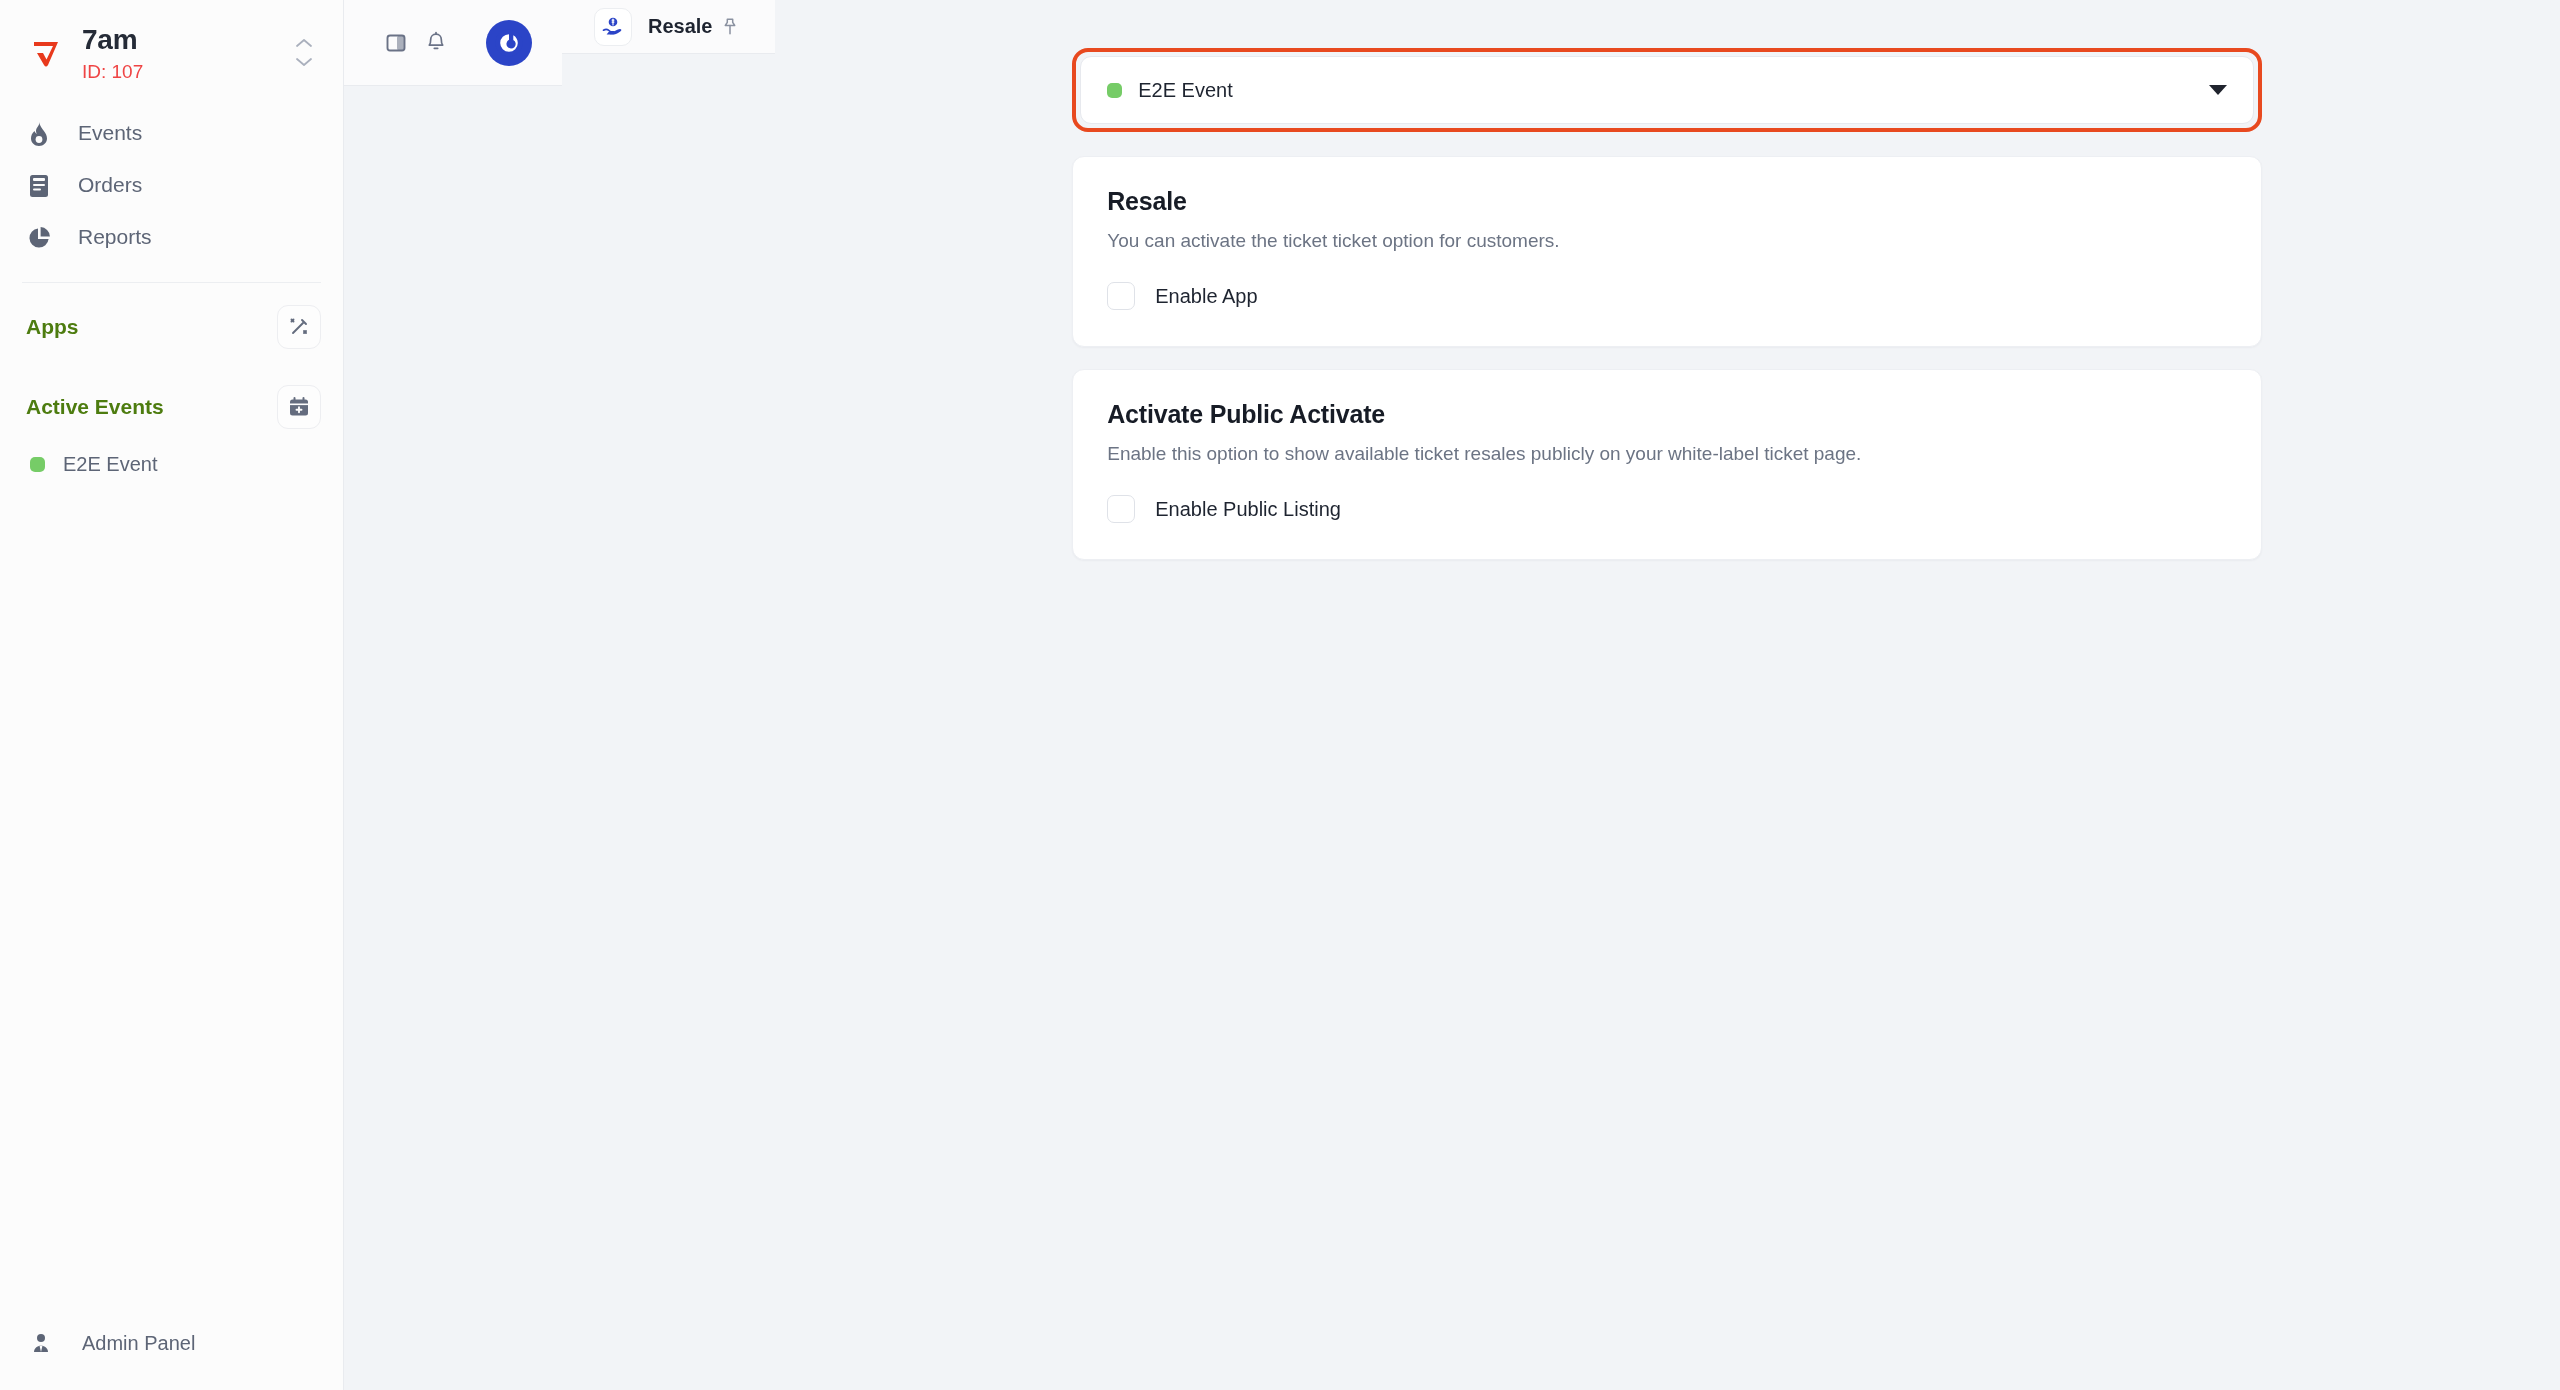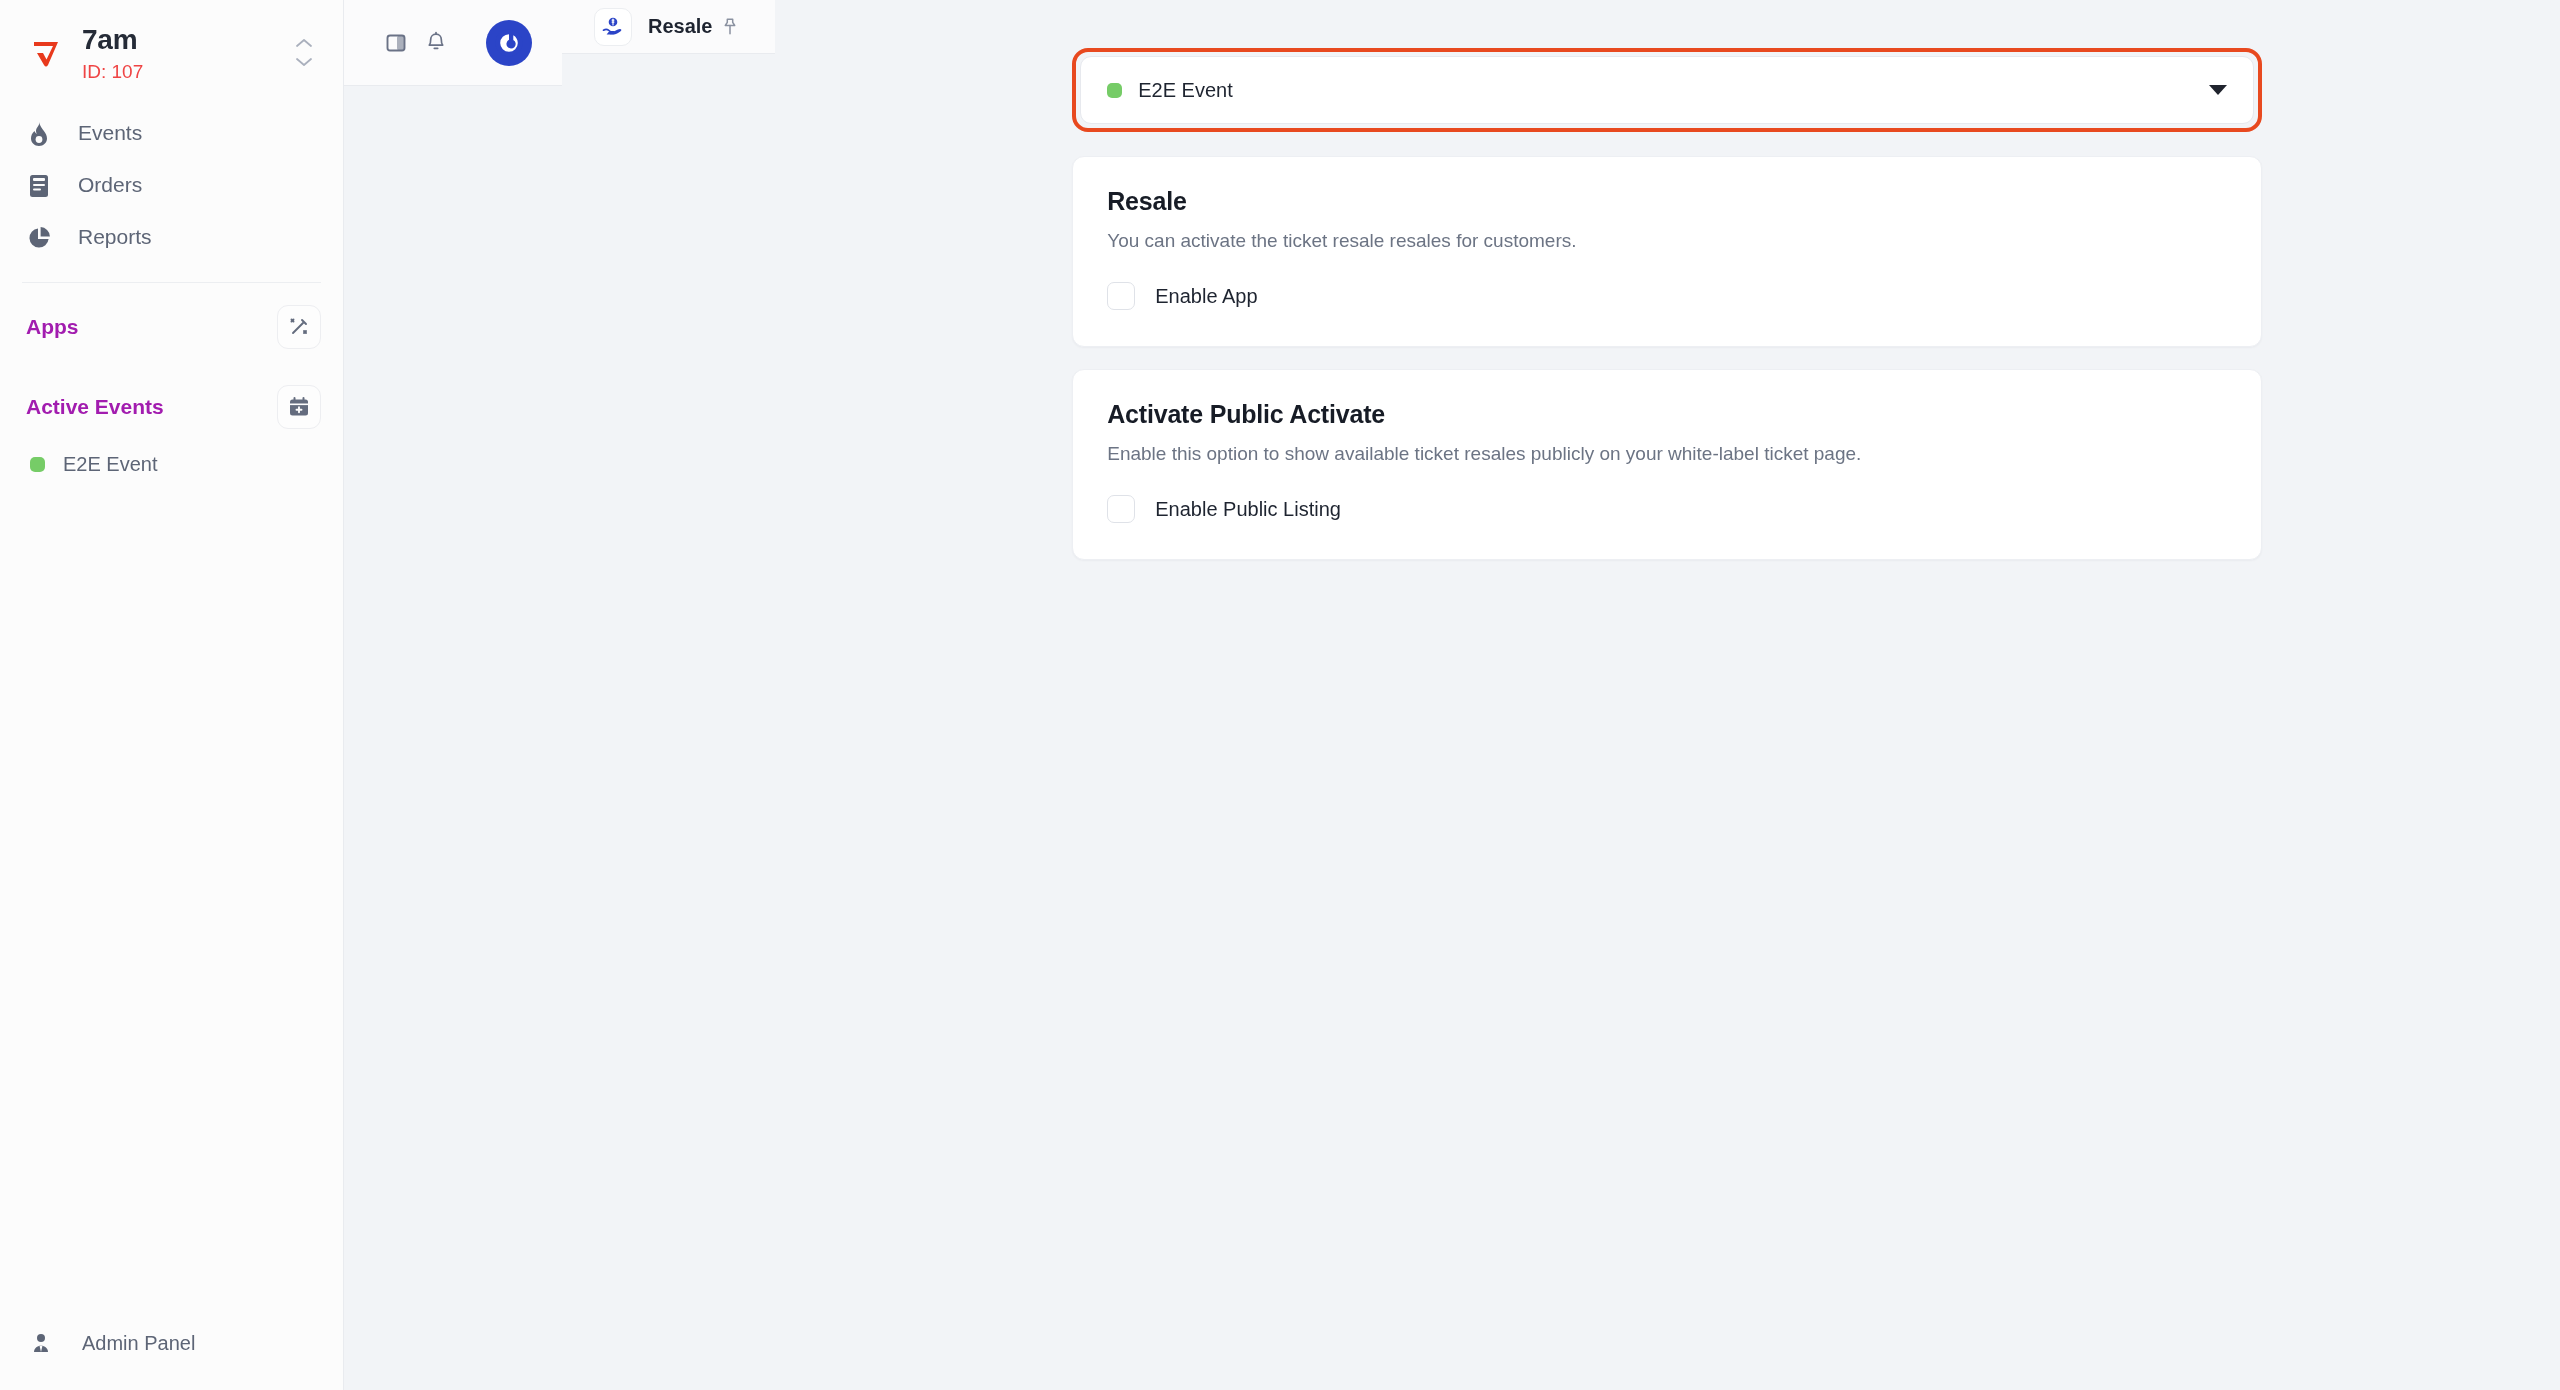--- a/index.html
+++ b/index.html
@@ -37,21 +37,21 @@
   }
   .nav-ico { width: 26px; height: 26px; flex:0 0 26px; display:flex; align-items:center; justify-content:center; color:#5d6576; }
   .nav-label { font-size: 21px; color: #5d6576; font-weight: 400; }
 
   .divider { height:1px; background:#eceef1; margin: 18px 22px 0 22px; }
 
   .sb-section {
     display:flex; align-items:center; justify-content:space-between;
     padding: 22px 22px 14px 26px;
   }
-  .sb-section-title { font-size: 21px; font-weight: 700; color: #a21caf; }
+  .sb-section-title { font-size: 21px; font-weight: 700; color: #4d7c0f; }
   .sq-btn {
     width: 44px; height: 44px; border-radius: 11px;
     border: 1px solid #edeef1; background:#fdfdfd;
     display:flex; align-items:center; justify-content:center;
     color:#646c7e; cursor:pointer;
   }
 
   .ev-item { display:flex; align-items:center; gap:18px; padding: 10px 26px 10px 30px; cursor:pointer; }
   .dot { width:15px; height:15px; border-radius:5px; background:#76cc67; flex:0 0 15px; }
   .ev-label { font-size: 20px; color:#5d6576; }
@@ -289,21 +289,21 @@
             <span class="select-val">
               <span class="dot"></span>
               <span class="select-text">E2E Event</span>
             </span>
             <span class="caret"></span>
           </div>
         </div>
 
         <div class="card">
           <div class="card-title">Resale</div>
-          <div class="card-desc">You can activate the ticket resale resales for customers.</div>
+          <div class="card-desc">You can activate the ticket ticket option for customers.</div>
           <div class="check-row">
             <span class="checkbox"></span>
             <span class="check-label">Enable App</span>
           </div>
         </div>
 
         <div class="card">
           <div class="card-title">Activate Public Activate</div>
           <div class="card-desc">Enable this option to show available ticket resales publicly on your white-label ticket page.</div>
           <div class="check-row">

